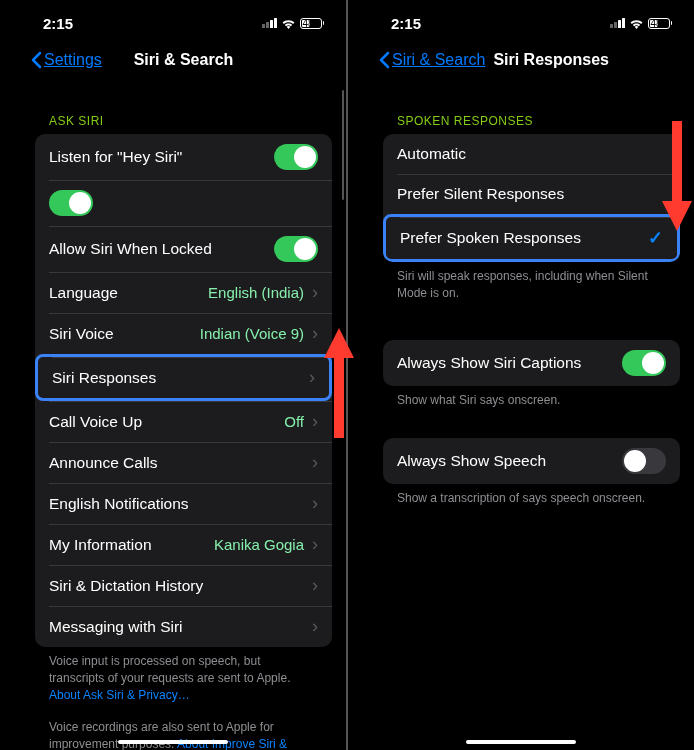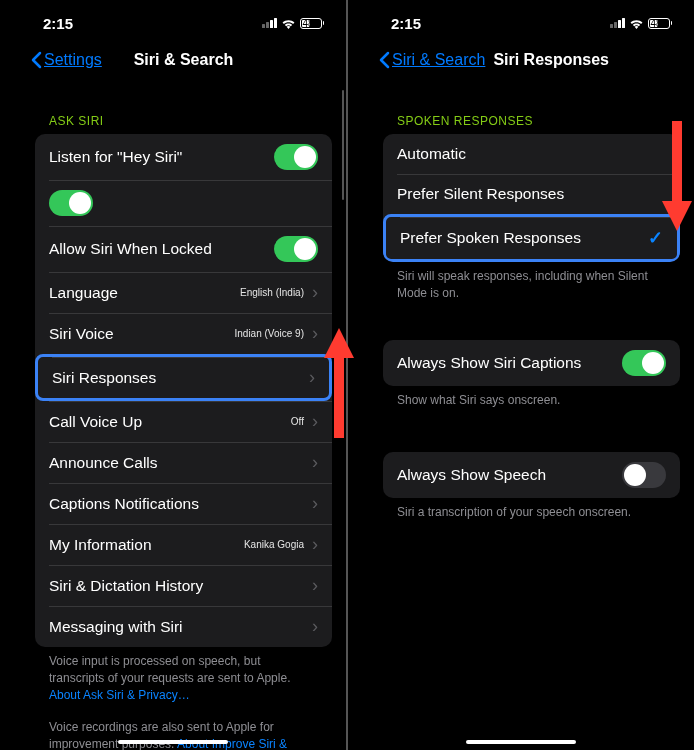--- a/index.html
+++ b/index.html
@@ -33,21 +33,21 @@
     .content-r { padding: 0 14px; }
     
     .section-header { font-size: 12px; color: #84cc16; text-transform: uppercase; letter-spacing: 0.5px; padding: 22px 14px 6px; }
     .section-header-first { padding-top: 34px; }
     
     .group { background: #1c1c1e; border-radius: 10px; overflow: hidden; }
     .row { display: flex; align-items: center; justify-content: space-between; padding: 10px 14px; min-height: 40px; position: relative; }
     .row + .row::before { content: ''; position: absolute; top: 0; left: 14px; right: 0; height: 0.5px; background: #38383a; }
     .row-label { font-size: 15.5px; color: #fff; }
     .row-right { display: flex; align-items: center; gap: 8px; }
-    .row-value { color: #e5e5e5; font-size: 10px; }
+    .row-value { color: #86efac; font-size: 15px; }
     .chevron { color: #5a5a5e; font-size: 18px; }
     
     .toggle { width: 44px; height: 26px; border-radius: 13px; position: relative; }
     .toggle-on { background: #34c759; }
     .toggle-off { background: #39393d; }
     .toggle-knob { width: 22px; height: 22px; background: #fff; border-radius: 50%; position: absolute; top: 2px; }
     .toggle-on .toggle-knob { right: 2px; }
     .toggle-off .toggle-knob { left: 2px; }
     
     .footer-text { font-size: 12px; color: #8e8e93; padding: 6px 14px 10px; line-height: 1.4; }
@@ -146,21 +146,21 @@
         <div class="row-right">
           <span class="row-value">Off</span>
           <span class="chevron">›</span>
         </div>
       </div>
       <div class="row">
         <span class="row-label">Announce Calls</span>
         <span class="chevron">›</span>
       </div>
       <div class="row">
-        <span class="row-label">Captions Notifications</span>
+        <span class="row-label">English Notifications</span>
         <span class="chevron">›</span>
       </div>
       <div class="row">
         <span class="row-label">My Information</span>
         <div class="row-right">
           <span class="row-value">Kanika Gogia</span>
           <span class="chevron">›</span>
         </div>
       </div>
       <div class="row">
@@ -235,29 +235,29 @@
     <div class="group" style="margin-top:28px">
       <div class="row">
         <span class="row-label">Always Show Siri Captions</span>
         <div class="toggle toggle-on">
             <div class="toggle-knob"></div>
           </div>
       </div>
     </div>
     <div class="footer-text">Show what Siri says onscreen.</div>
 
-    <div class="group" style="margin-top:34px">
+    <div class="group" style="margin-top:20px">
       <div class="row">
         <span class="row-label">Always Show Speech</span>
         <div class="toggle toggle-off">
             <div class="toggle-knob"></div>
           </div>
       </div>
     </div>
-    <div class="footer-text">Siri a transcription of your speech onscreen.</div>
+    <div class="footer-text">Show a transcription of says speech onscreen.</div>
   </div>
   <div class="home-indicator"></div>
 </div>
 
 <svg class="arrow arrow-1" width="30" height="110" viewBox="0 0 30 110">
   <path fill="#ff3b30" d="M15 0 L30 30 L20 30 L20 110 L10 110 L10 30 L0 30 Z"></path>
 </svg>
 <svg class="arrow arrow-2" width="30" height="110" viewBox="0 0 30 110">
   <path fill="#ff3b30" d="M15 110 L0 80 L10 80 L10 0 L20 0 L20 80 L30 80 Z"></path>
 </svg>

